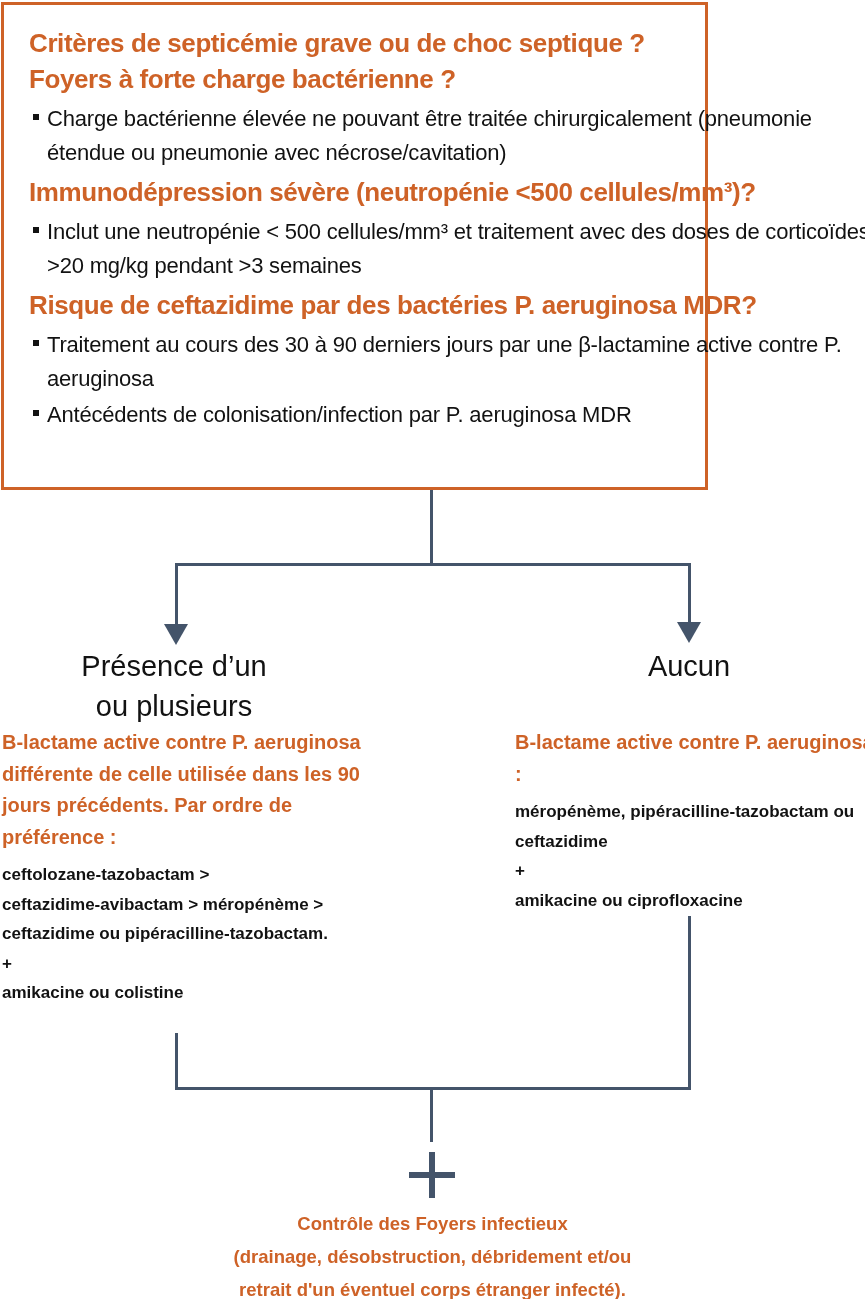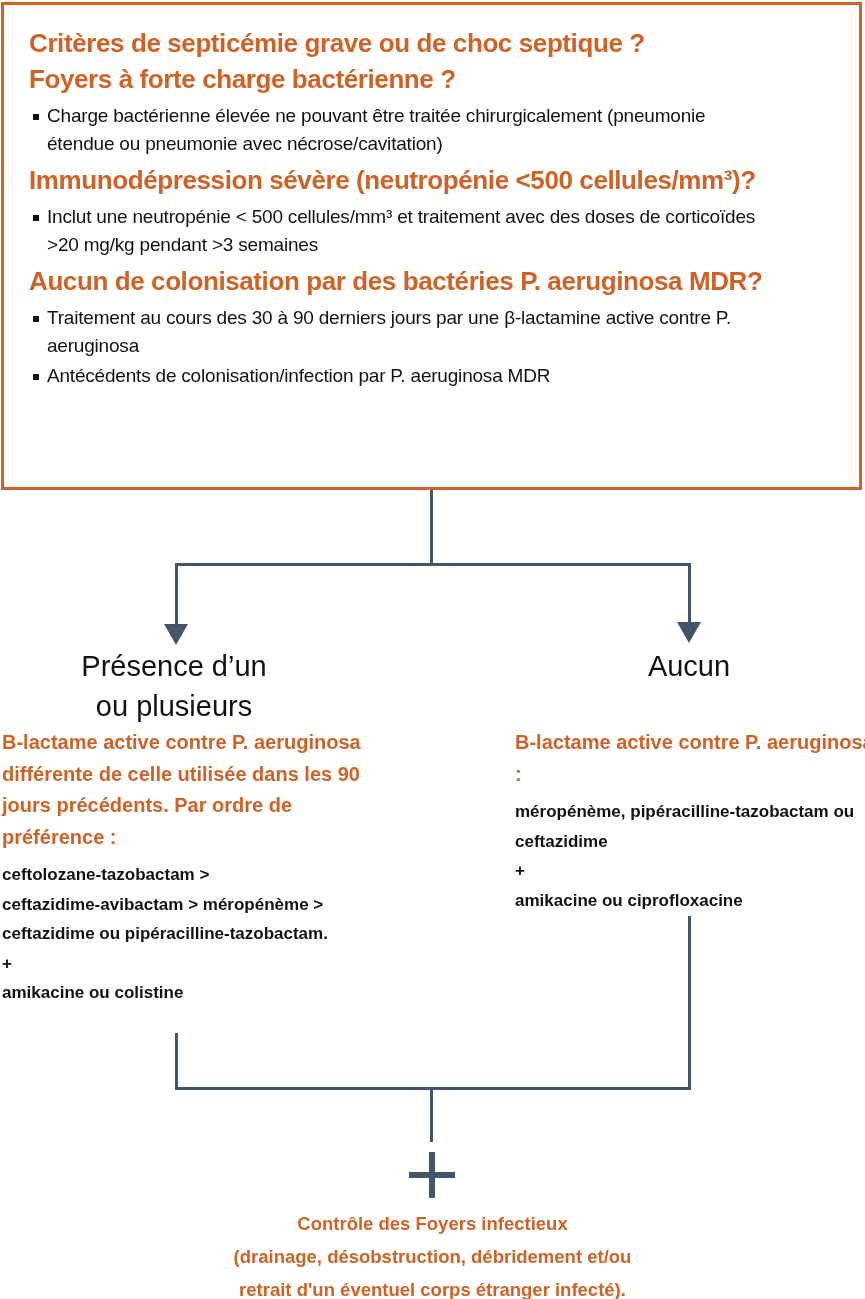--- a/index.html
+++ b/index.html
@@ -8,32 +8,32 @@
     --ink:#121212;
   }
   html,body{margin:0;padding:0;background:#fff;}
   .canvas{
     position:relative;width:865px;height:1299px;background:#fff;overflow:hidden;
     font-family:"Liberation Sans", sans-serif;
   }
 
   
   .criteria-box{
-    position:absolute;left:1px;top:2px;width:861px;height:488px;
+    position:absolute;left:1px;top:2px;width:707px;height:488px;
     box-sizing:border-box;border:3px solid var(--orange);
     padding:20px 16px 0 25px;
   }
   .crit-heading{
     color:var(--orange);font-size:26px;line-height:36px;font-weight:700;
     letter-spacing:-0.4px;margin:0;white-space:pre;
   }
   .crit-bullets{list-style:none;margin:5px 0 4px;padding:0;}
   .crit-bullets li{
     position:relative;padding-left:18px;margin:0 0 2px;
-    font-size:19px;line-height:28px;color:var(--ink);white-space:pre;
+    font-size:22px;line-height:34px;color:var(--ink);white-space:pre;
     letter-spacing:-0.2px;
   }
   .crit-bullets li::before{
     content:"";position:absolute;left:4px;top:12px;width:6px;height:6px;background:var(--ink);
   }
 
   
   .line{position:absolute;background:var(--slate);}
   .arrow-down{
     position:absolute;width:0;height:0;
@@ -77,21 +77,21 @@
     <p class="crit-heading">Foyers à forte charge bactérienne ?</p>
     <ul class="crit-bullets">
       <li>Charge bactérienne élevée ne pouvant être traitée chirurgicalement (pneumonie
 étendue ou pneumonie avec nécrose/cavitation)</li>
     </ul>
     <p class="crit-heading">Immunodépression sévère (neutropénie &lt;500 cellules/mm³)?</p>
     <ul class="crit-bullets">
       <li>Inclut une neutropénie &lt; 500 cellules/mm³ et traitement avec des doses de corticoïdes
 &gt;20 mg/kg pendant &gt;3 semaines</li>
     </ul>
-    <p class="crit-heading">Aucun de colonisation par des bactéries P. aeruginosa MDR?</p>
+    <p class="crit-heading">Risque de ceftazidime par des bactéries P. aeruginosa MDR?</p>
     <ul class="crit-bullets">
       <li>Traitement au cours des 30 à 90 derniers jours par une β-lactamine active contre P.
 aeruginosa</li>
       <li>Antécédents de colonisation/infection par P. aeruginosa MDR</li>
     </ul>
   </div>
 
   <div class="line" style="left:430px;top:490px;width:3px;height:74px;"></div>
   <div class="line" style="left:175px;top:563px;width:516px;height:3px;"></div>
   <div class="line" style="left:175px;top:563px;width:3px;height:62px;"></div>

